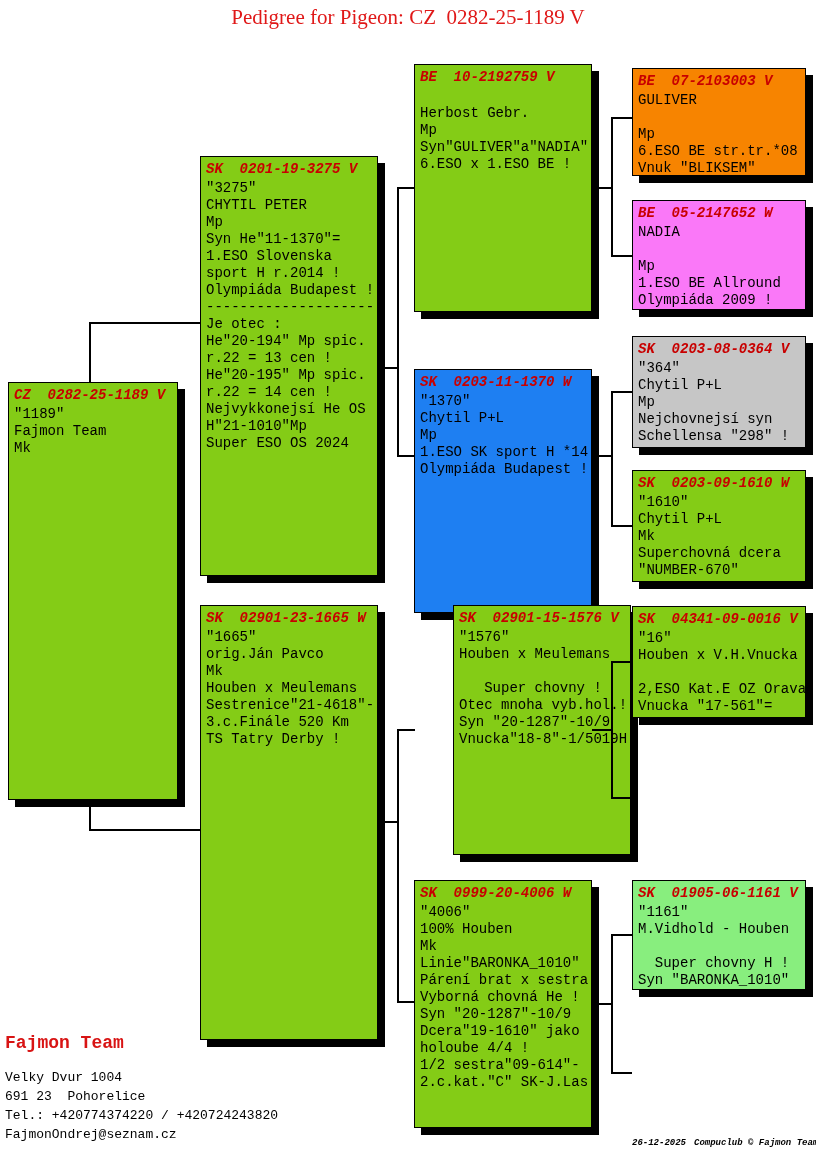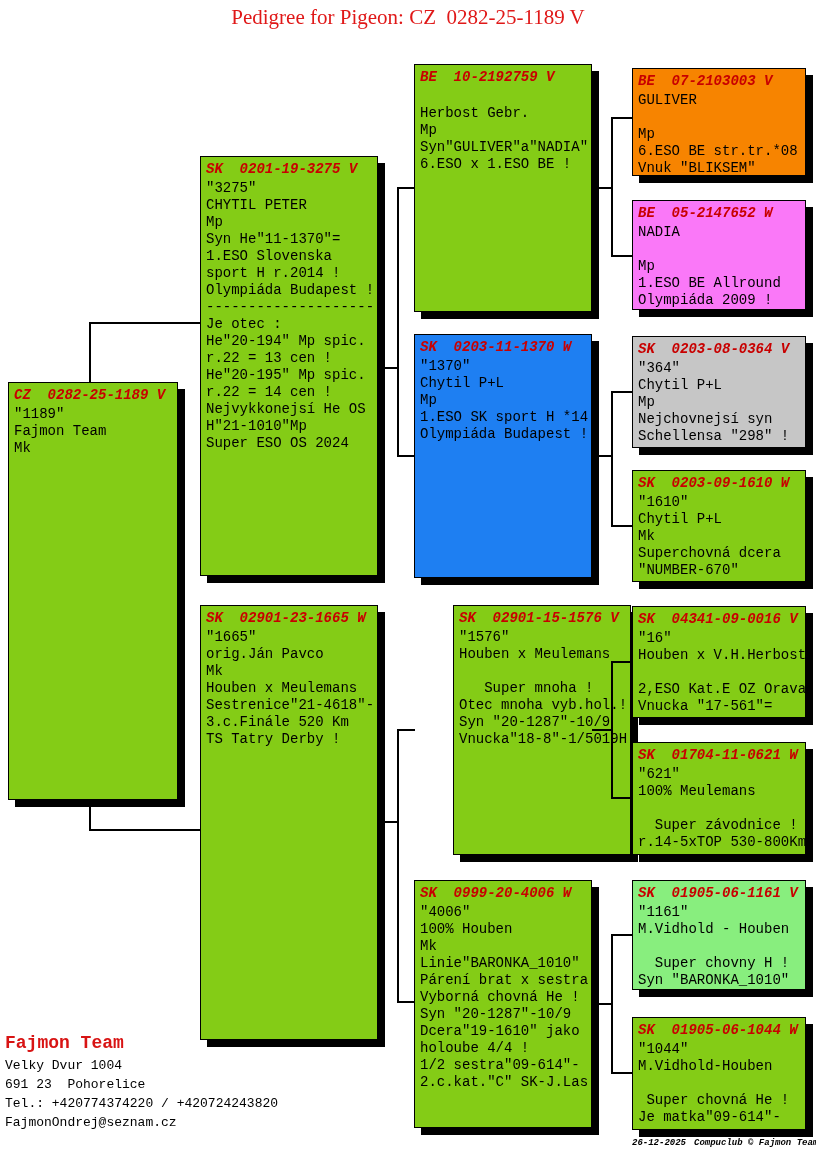--- a/index.html
+++ b/index.html
@@ -7,29 +7,29 @@
         font-family:"Liberation Mono","DejaVu Sans Mono",monospace;}
   .title{position:absolute;top:5px;left:0;width:100%;text-align:center;
          font-family:Liberation Serif, serif;
          font-size:21px;color:#e01818;white-space:pre;}
   .box{position:absolute;box-sizing:border-box;border:1px solid #000;background:#84cc16;
        box-shadow:7px 7px 0 #000;padding:3px 2px 0 5px;overflow:hidden;}
   .ring{font-size:14px;line-height:19px;font-weight:bold;font-style:italic;
         color:#c80000;white-space:pre;}
   .lines{margin-top:1px;}
   .line{font-size:14px;line-height:17px;color:#000;white-space:pre;}
-  .bg-blue{background:#1e7ff2;}
+  .bg-blue{background:#1e7ff2;margin-top:35px;}
   .bg-orange{background:#f78400;}
   .bg-pink{background:#fa78f8;}
   .bg-gray{background:#c6c6c6;}
   .bg-green{background:#88ee7e;}
   .cline{position:absolute;background:#000;}
   .footer-left{position:absolute;left:5px;top:1032px;}
   .owner{font-size:18px;line-height:22px;font-weight:bold;color:#d81414;white-space:pre;}
-  .address{margin-top:2px;}
+  .address{margin-top:14px;}
   .address .line{font-size:13px;line-height:19px;}
   .credit{position:absolute;left:632px;top:1138px;width:178px;display:flex;
           justify-content:space-between;font-size:9px;font-weight:bold;
           font-style:italic;color:#000;white-space:pre;gap:8px;}
 </style>
 </head>
 <body>
 
 <div class="page">
 
@@ -97,21 +97,21 @@
         <div class="line">1.ESO SK sport H *14</div>
         <div class="line">Olympiáda Budapest !</div>
       </div>
   </div>
   <div class="box" style="left:414px;top:605px;width:178px;height:250px;margin-left:39px;">
     <div class="ring">SK  02901-15-1576 V</div>
     <div class="lines">
         <div class="line">"1576"</div>
         <div class="line">Houben x Meulemans</div>
         <div class="line">&nbsp;</div>
-        <div class="line">   Super mnoha !</div>
+        <div class="line">   Super chovny !</div>
         <div class="line">Otec mnoha vyb.hol.!</div>
         <div class="line">Syn "20-1287"-10/9</div>
         <div class="line">Vnucka"18-8"-1/5019H</div>
       </div>
   </div>
   <div class="box" style="left:414px;top:880px;width:178px;height:248px;">
     <div class="ring">SK  0999-20-4006 W</div>
     <div class="lines">
         <div class="line">"4006"</div>
         <div class="line">100% Houben</div>
@@ -164,54 +164,34 @@
         <div class="line">Chytil P+L</div>
         <div class="line">Mk</div>
         <div class="line">Superchovná dcera</div>
         <div class="line">"NUMBER-670"</div>
       </div>
   </div>
   <div class="box" style="left:632px;top:606px;width:174px;height:112px;">
     <div class="ring">SK  04341-09-0016 V</div>
     <div class="lines">
         <div class="line">"16"</div>
-        <div class="line">Houben x V.H.Herbost</div>
+        <div class="line">Houben x V.H.Vnucka</div>
         <div class="line">&nbsp;</div>
         <div class="line">2,ESO Kat.E OZ Orava</div>
         <div class="line">Vnucka "17-561"=</div>
       </div>
   </div>
-  <div class="box" style="left:632px;top:742px;width:174px;height:113px;">
-    <div class="ring">SK  01704-11-0621 W</div>
-    <div class="lines">
-        <div class="line">"621"</div>
-        <div class="line">100% Meulemans</div>
-        <div class="line">&nbsp;</div>
-        <div class="line">  Super závodnice !</div>
-        <div class="line">r.14-5xTOP 530-800Km</div>
-      </div>
-  </div>
   <div class="box bg-green" style="left:632px;top:880px;width:174px;height:110px;">
     <div class="ring">SK  01905-06-1161 V</div>
     <div class="lines">
         <div class="line">"1161"</div>
         <div class="line">M.Vidhold - Houben</div>
         <div class="line">&nbsp;</div>
         <div class="line">  Super chovny H !</div>
         <div class="line">Syn "BARONKA_1010"</div>
-      </div>
-  </div>
-  <div class="box" style="left:632px;top:1017px;width:174px;height:113px;">
-    <div class="ring">SK  01905-06-1044 W</div>
-    <div class="lines">
-        <div class="line">"1044"</div>
-        <div class="line">M.Vidhold-Houben</div>
-        <div class="line">&nbsp;</div>
-        <div class="line"> Super chovná He !</div>
-        <div class="line">Je matka"09-614"-</div>
       </div>
   </div>
 
   <div class="cline" style="left:89px;top:322px;width:2px;height:61px;"></div>
   <div class="cline" style="left:89px;top:322px;width:112px;height:2px;"></div>
   <div class="cline" style="left:89px;top:800px;width:2px;height:31px;"></div>
   <div class="cline" style="left:89px;top:829px;width:112px;height:2px;"></div>
 
   <div class="cline" style="left:378px;top:367px;width:20px;height:2px;"></div>
   <div class="cline" style="left:397px;top:187px;width:2px;height:270px;"></div>

